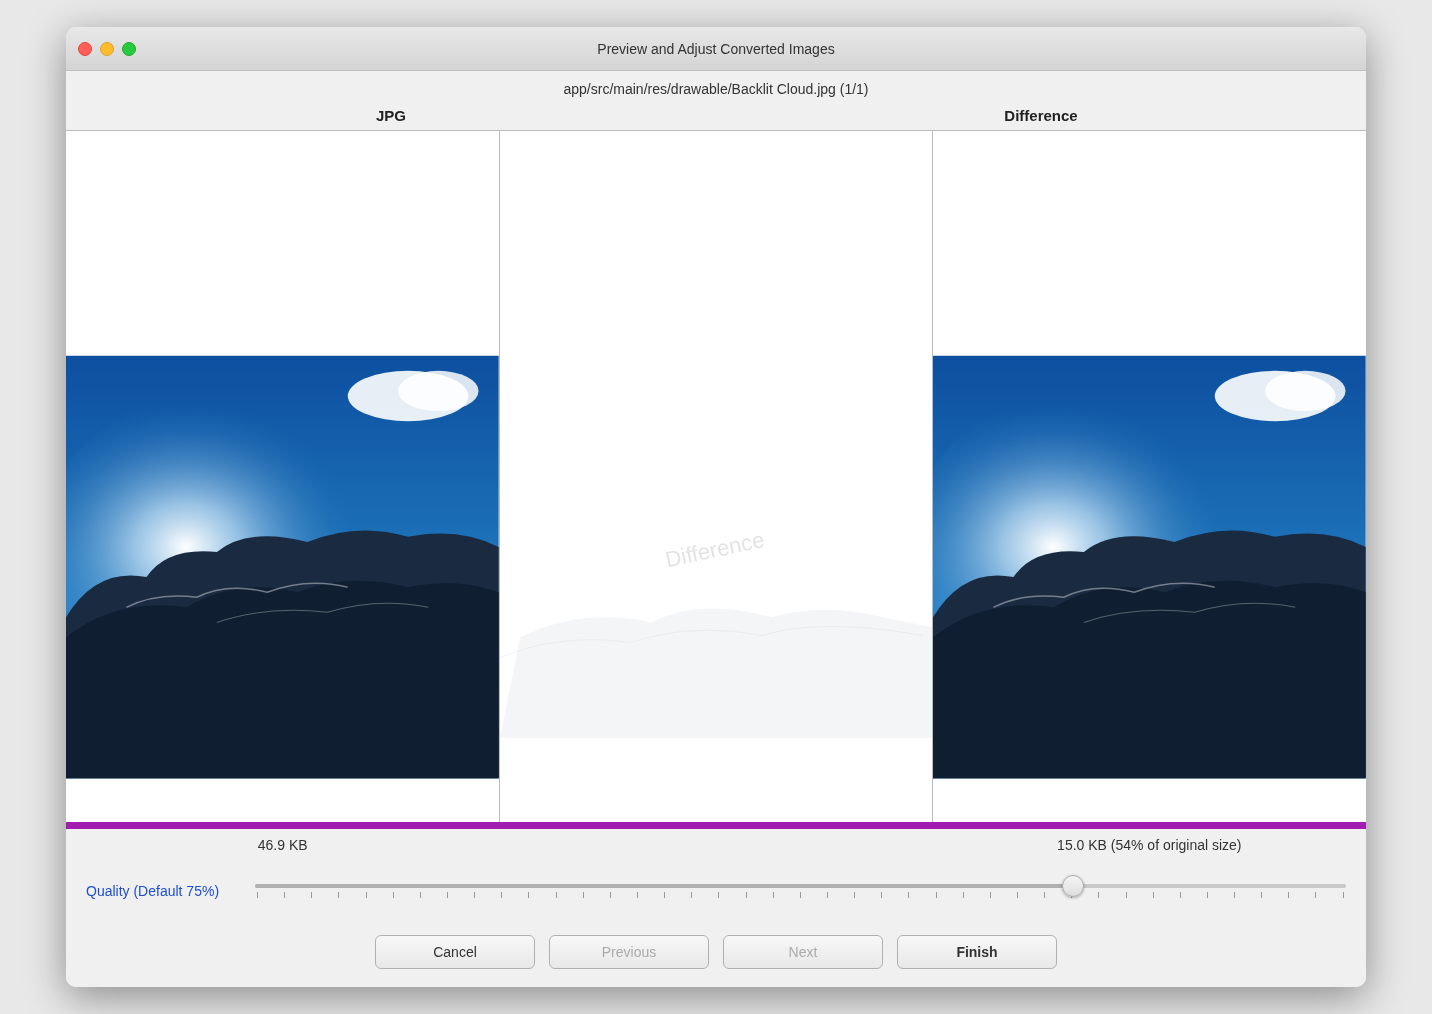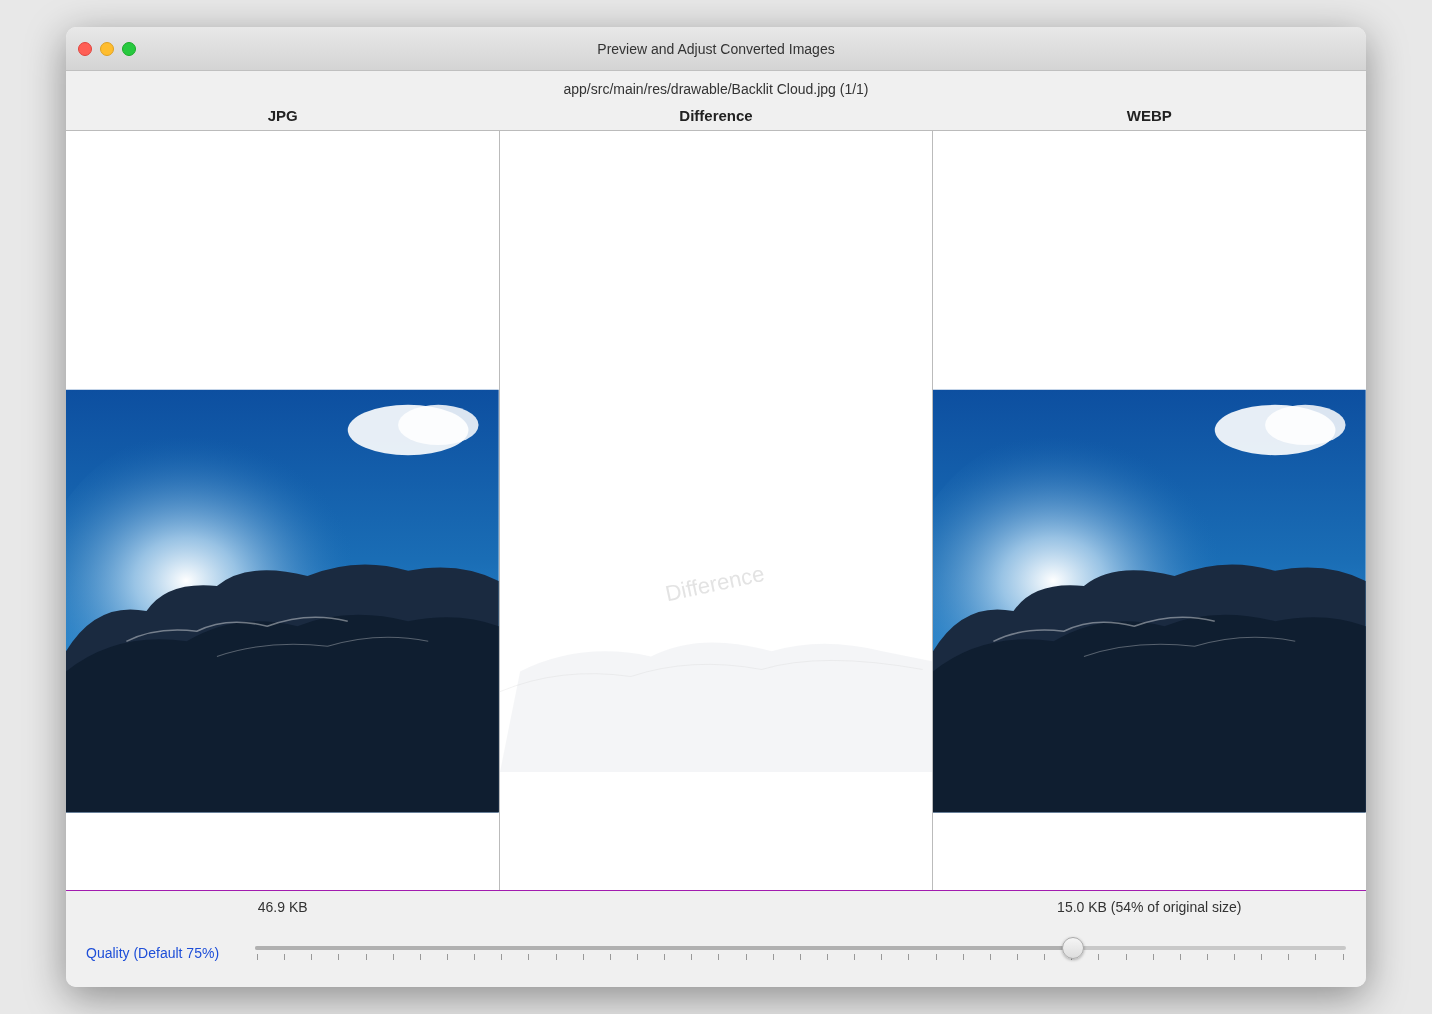--- a/index.html
+++ b/index.html
@@ -107,21 +107,21 @@
       border-right: 1px solid #bbb;
     }
 
     .image-panel.middle {
       border-right: 1px solid #bbb;
     }
 
     .file-info-row {
       display: flex;
       flex-shrink: 0;
-      border-top: 1px solid #a21caf;
+      border-top: 7px solid #a21caf;
       background: #f0f0f0;
       padding: 8px 0;
     }
 
     .file-info-cell {
       flex: 1;
       text-align: center;
       font-size: 14px;
       color: #333;
     }
@@ -245,21 +245,20 @@
       <div class="traffic-light maximize"></div>
     </div>
     <span class="title-bar-title">Preview and Adjust Converted Images</span>
   </div>
 
   <div class="subtitle">app/src/main/res/drawable/Backlit Cloud.jpg (1/1)</div>
 
   <div class="column-headers">
     <div class="col-header">JPG</div>
     <div class="col-header">Difference</div>
-    <div class="col-header">WEBP</div>
   </div>
 
   <div class="image-area">
 
     <div class="image-panel left">
       <svg class="cloud-scene" viewBox="0 0 430 600" xmlns="http://www.w3.org/2000/svg">
 
         <defs>
           <radialGradient id="sunGlow" cx="38%" cy="50%" r="45%">
             <stop offset="0%" stop-color="#ffffff" stop-opacity="1"></stop>
@@ -380,14 +379,20 @@
         <div class="tick"></div>
         <div class="tick"></div>
         <div class="tick"></div>
         <div class="tick"></div>
         <div class="tick"></div>
         <div class="tick"></div>
       </div>
     </div>
   </div>
 
+  <div class="buttons-row">
+    <button class="btn">Cancel</button>
+    <button class="btn disabled">Previous</button>
+    <button class="btn disabled">Next</button>
+    <button class="btn finish">Finish</button>
+  </div>
 
 </div>
 
 </body></html>

